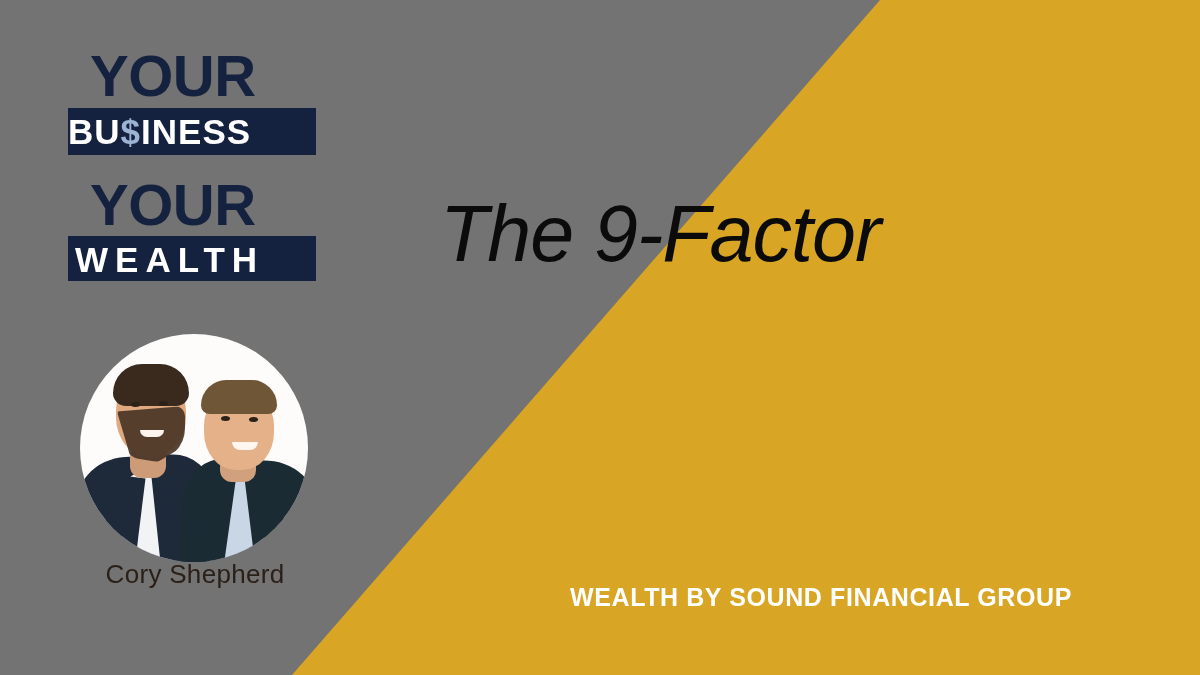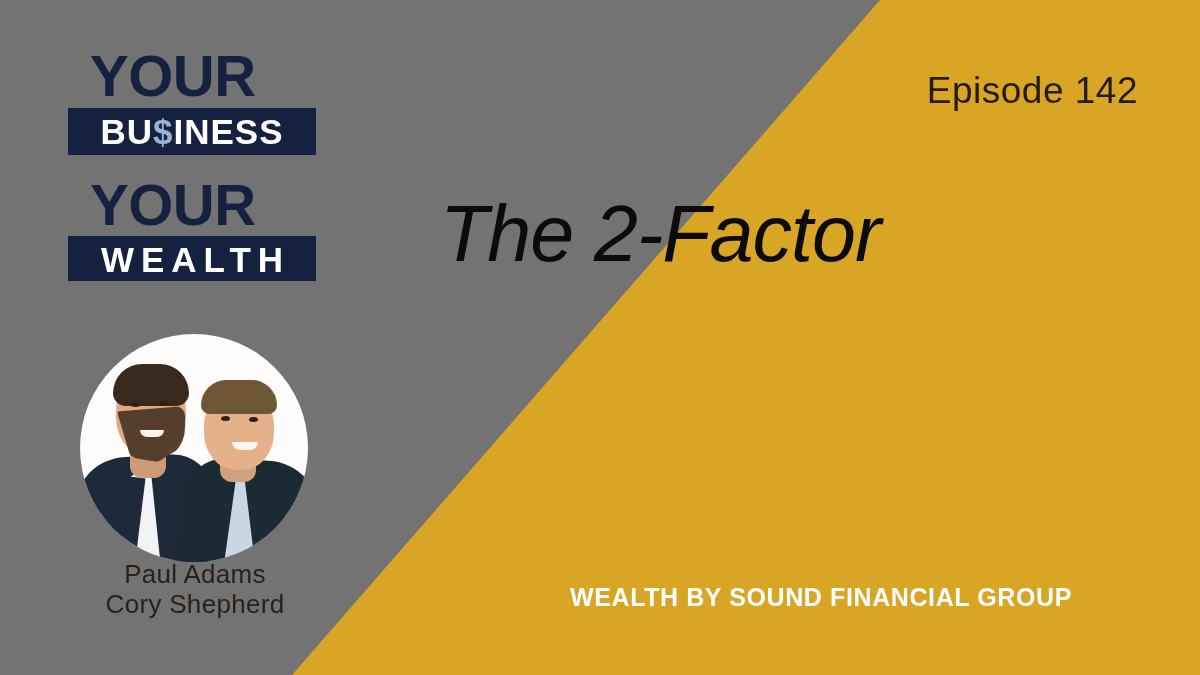--- a/index.html
+++ b/index.html
@@ -23,21 +23,21 @@
   #logo{
     position:absolute;left:68px;top:48px;width:248px;
   }
   .logo-your{
     font-size:58px;font-weight:bold;color:#15223F;
     letter-spacing:-0.5px;line-height:0.96;
     margin-left:22px;
   }
   .logo-bar{
     background:#15223F;color:#FFFFFF;
-    font-weight:bold;text-align:center;
+    font-weight:bold;
     box-sizing:border-box;
   }
   #bar-business{
     margin-top:4px;height:47px;line-height:47px;
     font-size:35px;letter-spacing:1px;width:248px;
   }
   #bar-business .dollar{color:#9DB3D4;}
   #bar-wealth{
     margin-top:4px;height:45px;line-height:47px;
     font-size:35px;letter-spacing:7px;width:248px;
@@ -205,25 +205,23 @@
       <div class="torso" id="p2-neck"></div>
       <div class="head" id="p2-head"></div>
       <div id="p2-hair" style="position:absolute;"></div>
       <div class="eye" id="p2-eyeL"></div>
       <div class="eye" id="p2-eyeR"></div>
       <div id="p2-mouth" style="position:absolute;"></div>
     </div>
   </div>
 
   <div id="hosts">
-    <div>Paul Adams</div>
     <div>Cory Shepherd</div>
   </div>
 
-  <div id="episode">Episode 142</div>
 
   <div id="title">
-    <div>The 2-Factor</div>
+    <div>The 9-Factor</div>
   </div>
 
   <div id="footer">WEALTH BY SOUND FINANCIAL GROUP</div>
 
 </div>
 
 </body></html>

